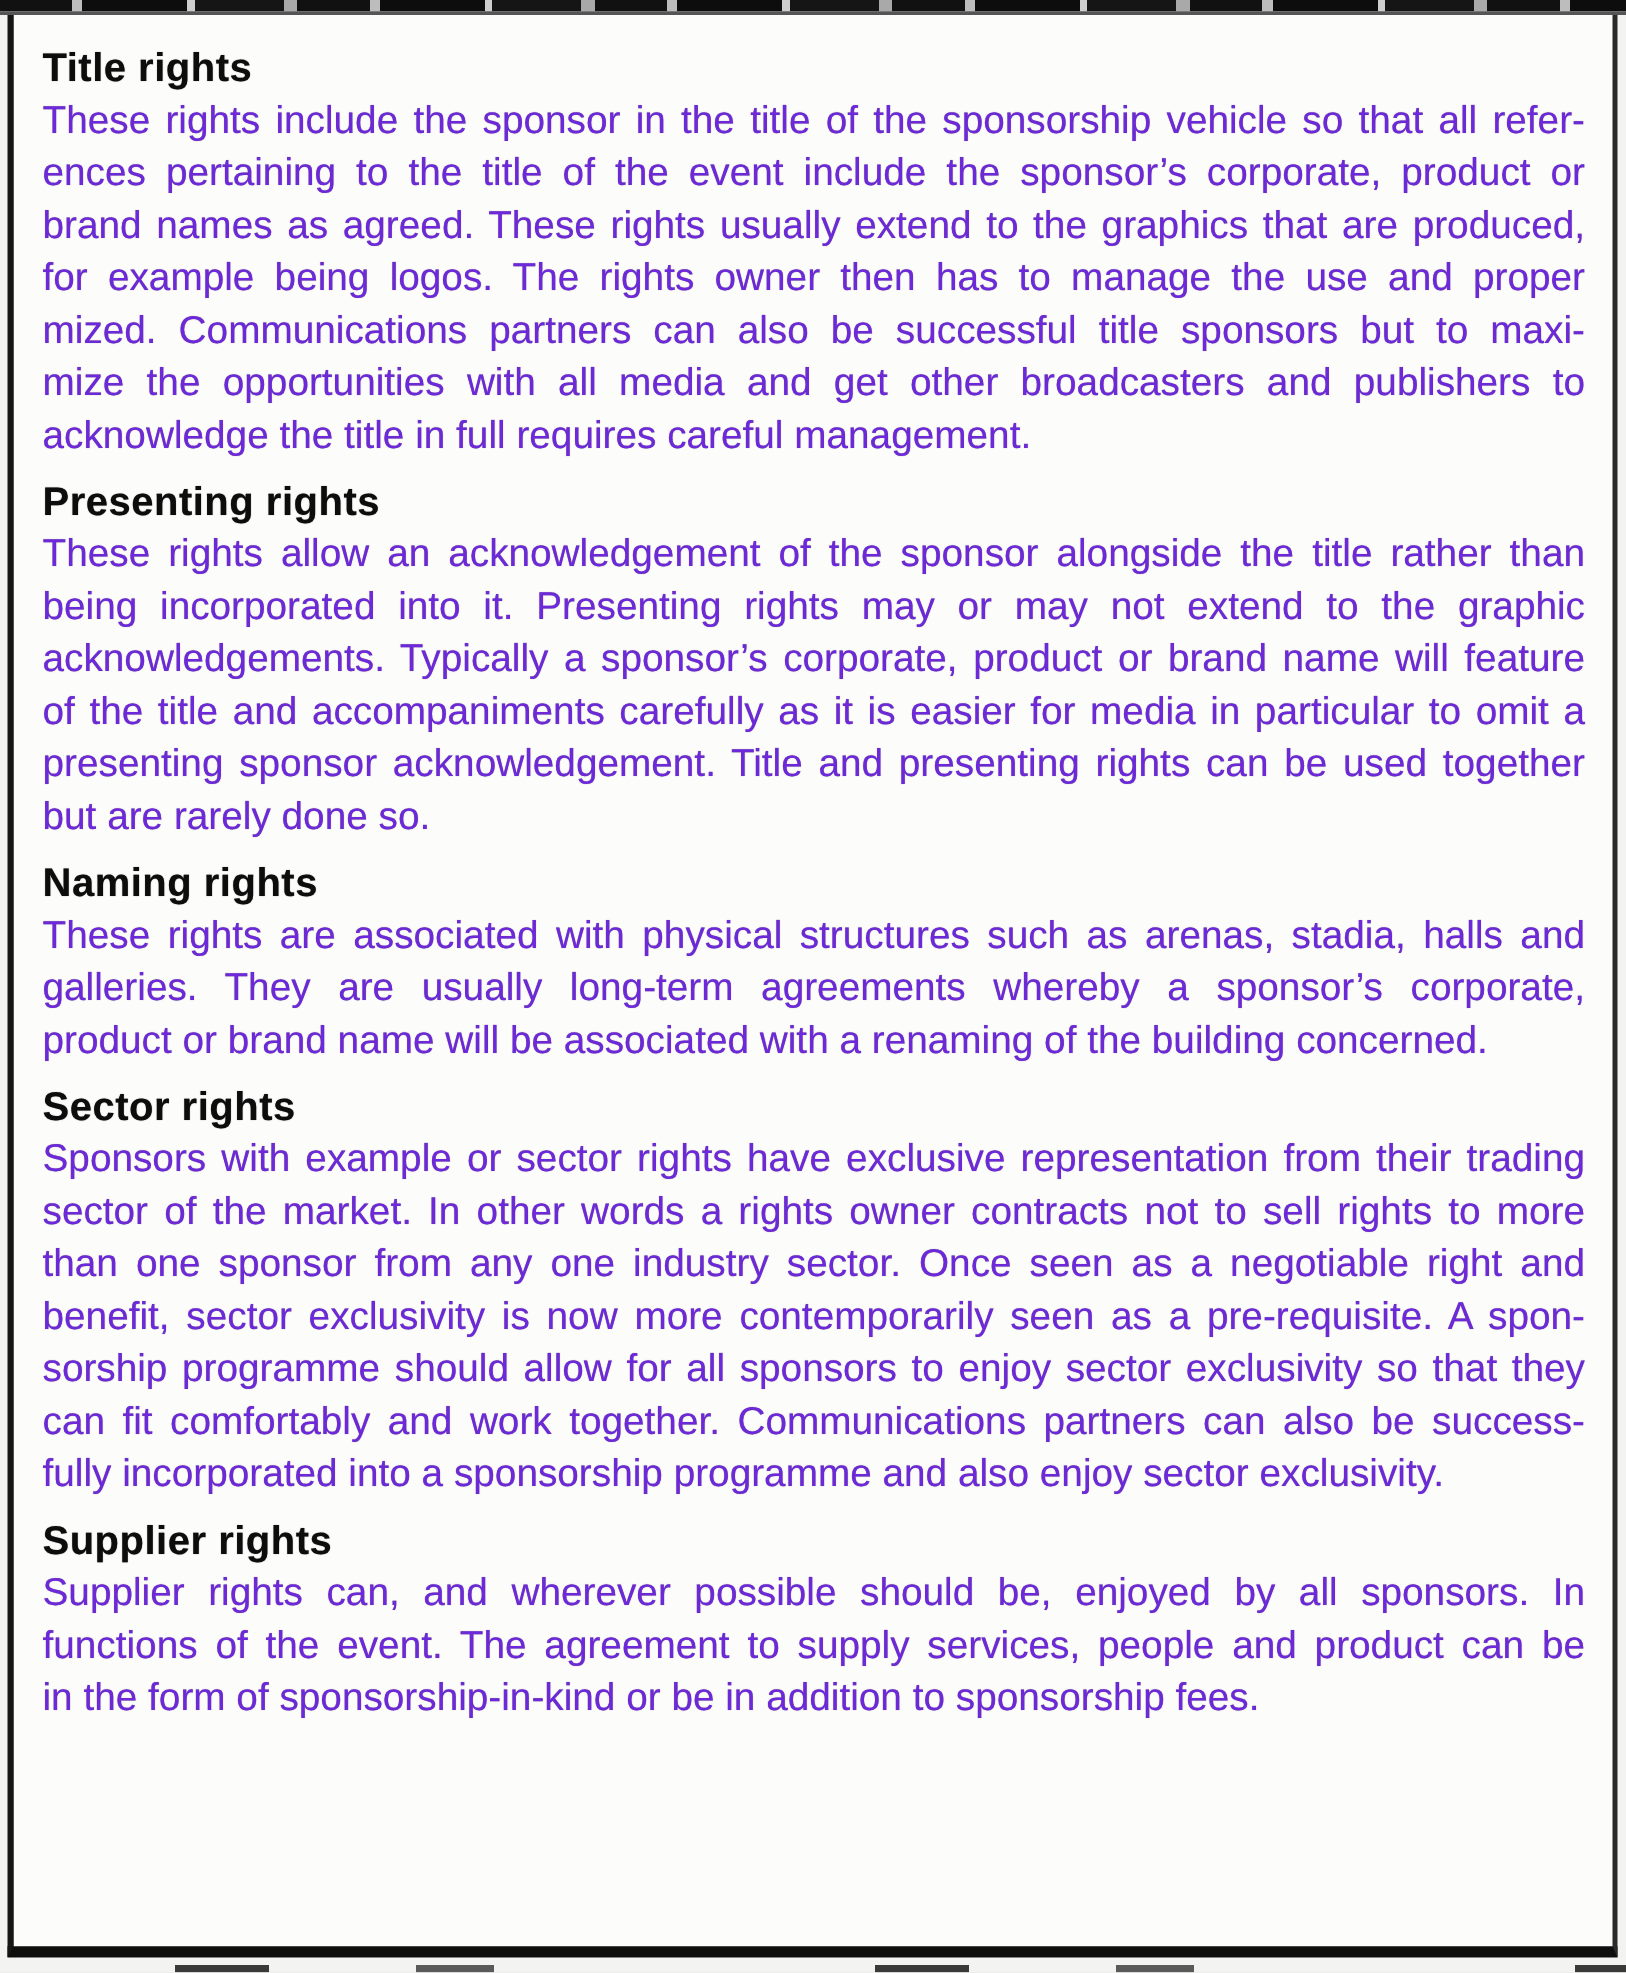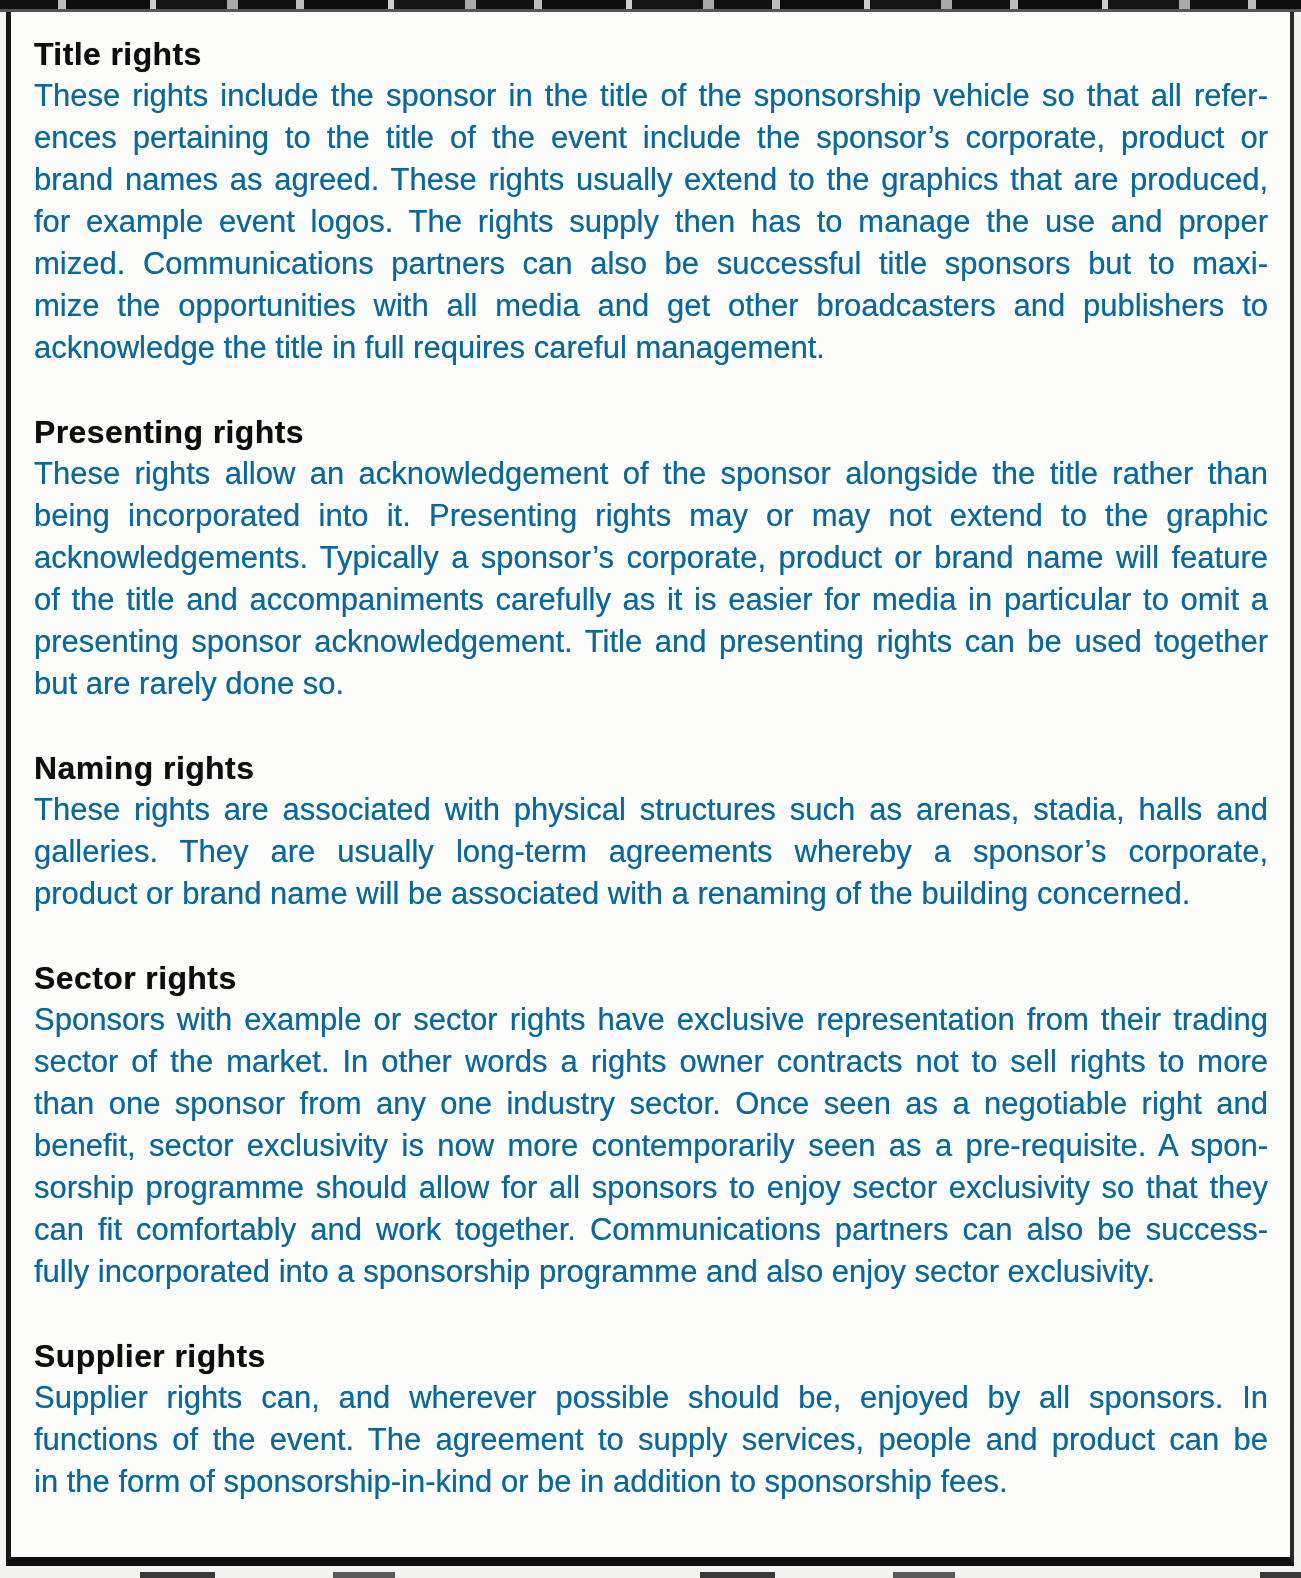--- a/index.html
+++ b/index.html
@@ -49,57 +49,57 @@
     right: 7px;
     bottom: 12px;
     box-sizing: border-box;
     background: #fcfcfb;
     border-left: 5px solid #161616;
     border-right: 4px solid #2a2a2a;
     border-bottom: 9px solid #0e0e0e;
     padding: 21px 22px 0 23px;
   }
 
-  .doc-section { margin-top: 42px; }
+  .doc-section { margin-top: 11px; }
   .doc-section:first-child { margin-top: 0; }
 
   .sec-heading {
     margin: 0;
     font-size: 32px;
     line-height: 42px;
     font-weight: 700;
     color: #0d0d0d;
     letter-spacing: 0.4px;
     text-shadow: 0 0 0.8px rgba(10,10,10,0.6);
   }
 
   .line {
     font-size: 31px;
     line-height: 42px;
-    color: #0369a1;
+    color: #6d28d9;
     text-align: justify;
     text-align-last: justify;
     text-shadow: 0 0 0.7px rgba(20,20,20,0.5);
   }
 
   .line.last { text-align-last: left; }
 </style>
 </head>
 <body>
 
 <div class="screen">
   <div class="scan-edge-top"></div>
   <div class="page-box">
     <div class="sections" id="sections-container">
         <section class="doc-section">
           <h2 class="sec-heading">Title rights</h2>
           <div class="line">These rights include the sponsor in the title of the sponsorship vehicle so that all refer-</div>
           <div class="line">ences pertaining to the title of the event include the sponsor’s corporate, product or</div>
           <div class="line">brand names as agreed. These rights usually extend to the graphics that are produced,</div>
-          <div class="line">for example event logos. The rights supply then has to manage the use and proper</div>
+          <div class="line">for example being logos. The rights owner then has to manage the use and proper</div>
           <div class="line">mized.  Communications partners can also be successful title sponsors but to maxi-</div>
           <div class="line">mize the opportunities with all media and get other broadcasters and publishers to</div>
           <div class="line last">acknowledge the title in full requires careful management.</div>
         </section>
         <section class="doc-section">
           <h2 class="sec-heading">Presenting rights</h2>
           <div class="line">These rights allow an acknowledgement of the sponsor alongside the title rather than</div>
           <div class="line">being incorporated into it. Presenting rights may or may not extend to the graphic</div>
           <div class="line">acknowledgements. Typically a sponsor’s corporate, product or brand name will feature</div>
           <div class="line">of the title and accompaniments carefully as it is easier for media in particular to omit a</div>

